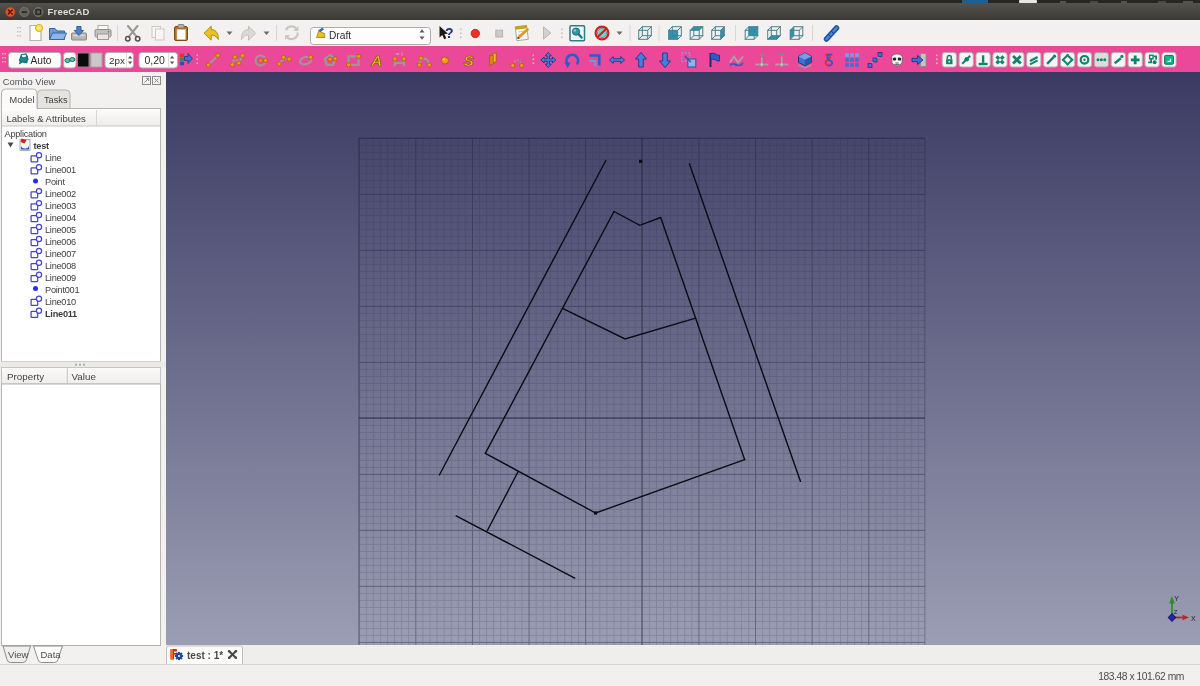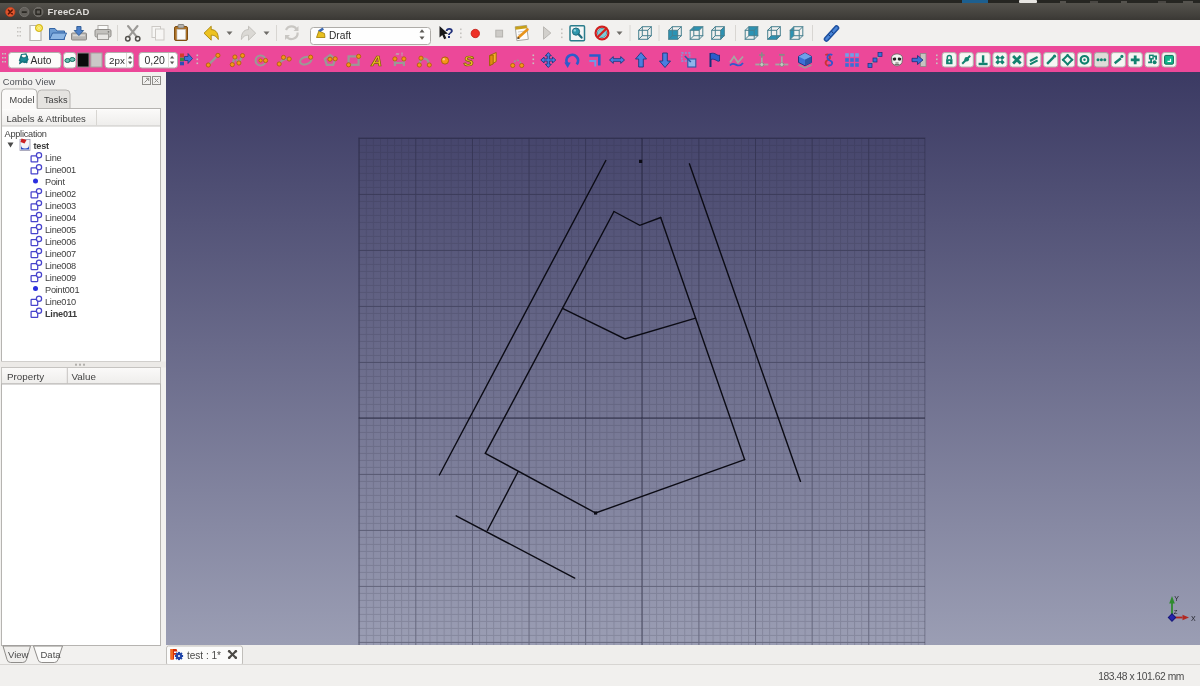--- a/index.html
+++ b/index.html
@@ -7,21 +7,21 @@
        background:#f2f1ef;font-family:"Liberation Sans",sans-serif;
        -webkit-font-smoothing:antialiased;}
   .abs{position:absolute;}
   #topstrip{left:0;top:0;width:1200px;height:4px;background:#262622;}
   #titlebar{left:0;top:3px;width:1200px;height:17px;
     background:linear-gradient(#55534d,#403e3a 80%,#3a3834);text-align:center;}
   #tb1{left:15px;top:20px;width:1200px;height:26px;background:#f2f1ef;}
   #tb2{left:0;top:46px;width:1200px;height:26px;background:#ec4899;}
   #panel{left:0;top:72px;width:166px;height:592px;background:#f2f1ef;}
   #viewport{left:166px;top:72px;width:1034px;height:574px;}
-  #tabstrip{left:166px;top:645px;width:1034px;height:28px;background:#efeeec;}
+  #tabstrip{left:166px;top:645px;width:1034px;height:28px;background:#efeeec;font-weight:bold;}
   #statusbar{left:0;top:664px;width:1200px;height:22px;background:#f1f0ee;
      border-top:1px solid #d7d5d2;box-sizing:border-box;}
   .t{position:absolute;white-space:nowrap;}
 </style>
 </head>
 <body>
 <div class="abs" id="topstrip">
  <svg class="abs" style="left:0;top:0" width="1200" height="4">
    <rect x="962" y="0" width="26" height="3" fill="#1d5f8f"></rect>
    <rect x="1019" y="0" width="18" height="3" rx="1" fill="#e8e6e2"></rect>

